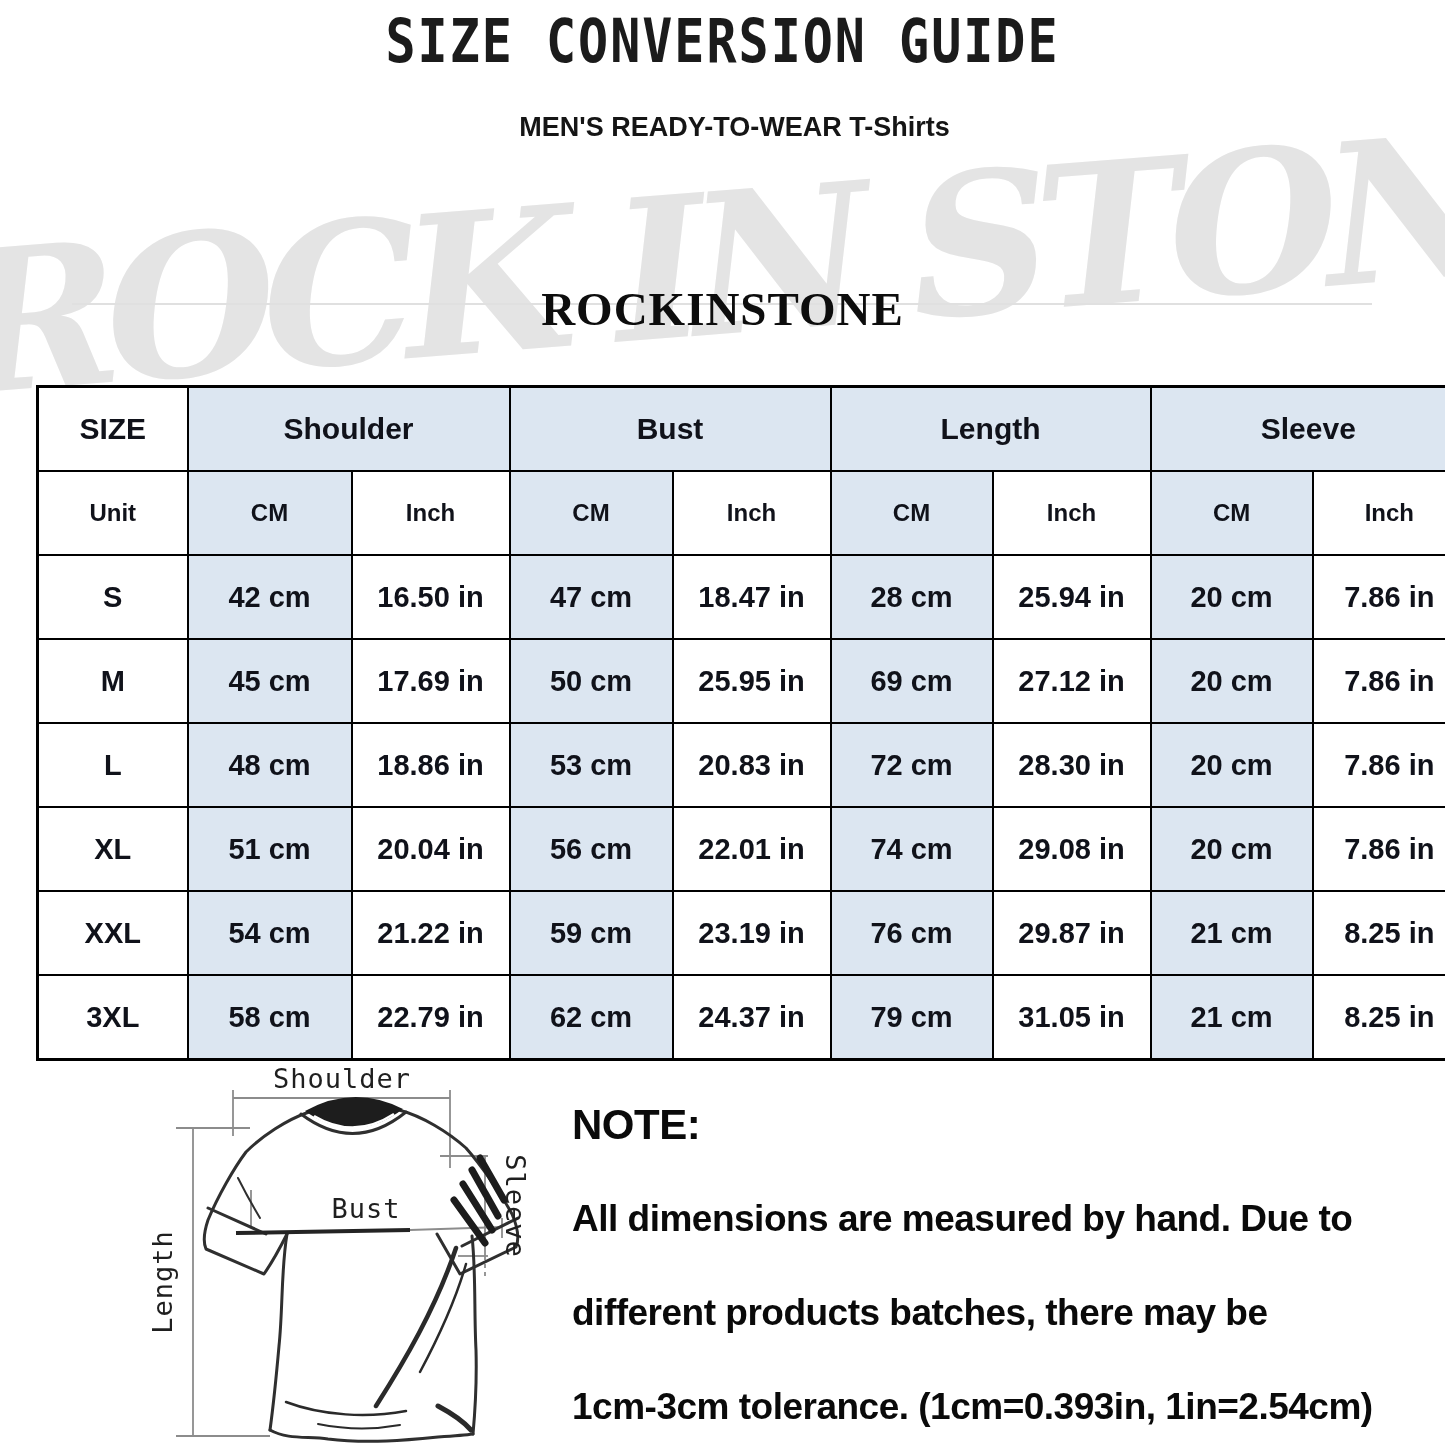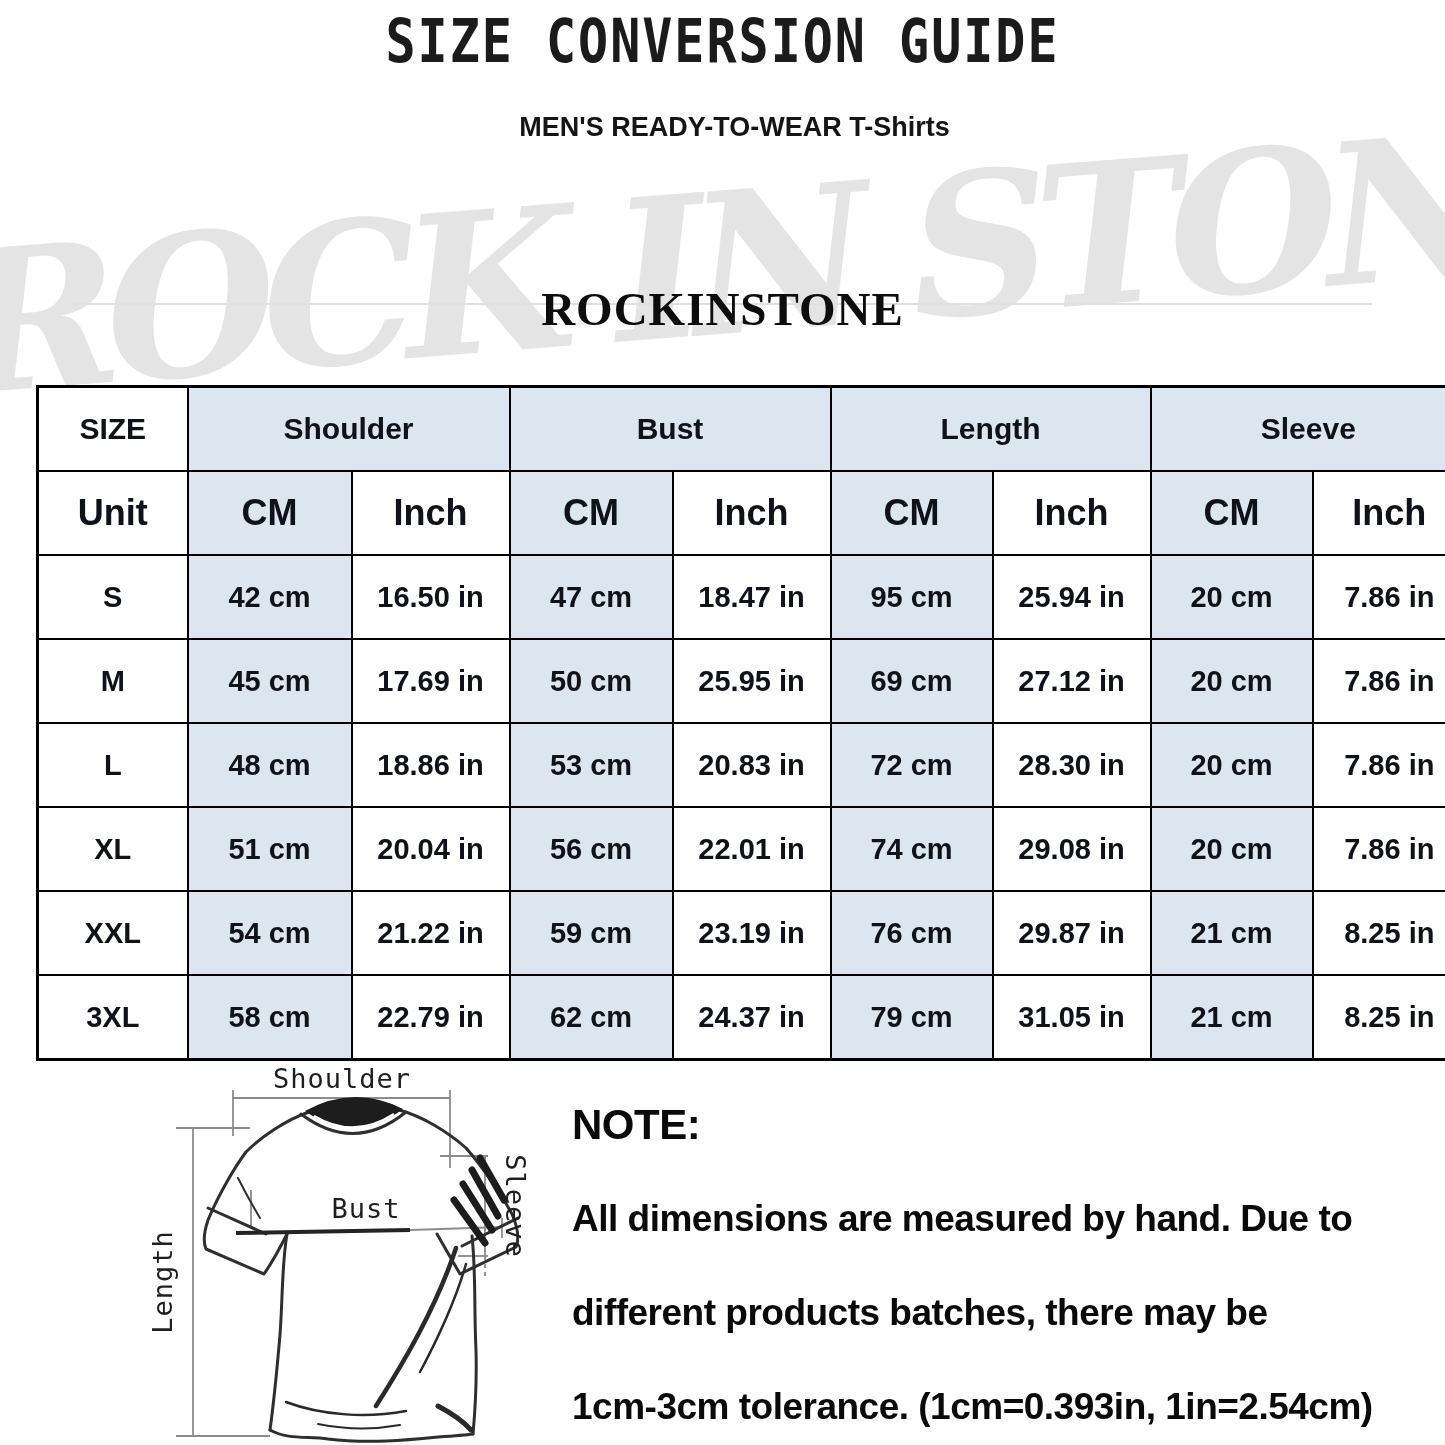--- a/index.html
+++ b/index.html
@@ -27,21 +27,21 @@
     letter-spacing:1px;color:#0d0d0d;z-index:2;}
 
   
   .size-table-wrap{position:absolute;top:385px;left:8px;z-index:2;padding-left:28px;}
   table.size-table{border-collapse:collapse;table-layout:fixed;width:1429px;
     border:3px solid #000;}
   table.size-table td{border:2px solid #000;text-align:center;vertical-align:middle;
     font-weight:bold;color:#10121a;height:82px;padding:0;
     font-family:"Liberation Sans",sans-serif;}
   td.group{font-size:30px;}
-  td.unit{font-size:36px;}
+  td.unit{font-size:24px;}
   td.val{font-size:29px;letter-spacing:0;}
   .c-blue{background:#dce6f1;}
   .c-white{background:#ffffff;}
 
   
   .sketch{position:absolute;top:1050px;left:138px;z-index:2;}
   .sketch text{font-family:"DejaVu Sans Mono",monospace;font-size:27px;fill:#1f1f1f;letter-spacing:1px;}
 
   
   .note{position:absolute;top:1078px;left:572px;width:860px;z-index:2;
@@ -92,21 +92,21 @@
         <td class="c-white unit">Inch</td>
         <td class="c-blue unit">CM</td>
         <td class="c-white unit">Inch</td>
       </tr>
       <tr>
         <td class="c-white val">S</td>
         <td class="c-blue val">42 cm</td>
         <td class="c-white val">16.50 in</td>
         <td class="c-blue val">47 cm</td>
         <td class="c-white val">18.47 in</td>
-        <td class="c-blue val">95 cm</td>
+        <td class="c-blue val">28 cm</td>
         <td class="c-white val">25.94 in</td>
         <td class="c-blue val">20 cm</td>
         <td class="c-white val">7.86 in</td>
       </tr>
       <tr>
         <td class="c-white val">M</td>
         <td class="c-blue val">45 cm</td>
         <td class="c-white val">17.69 in</td>
         <td class="c-blue val">50 cm</td>
         <td class="c-white val">25.95 in</td>

